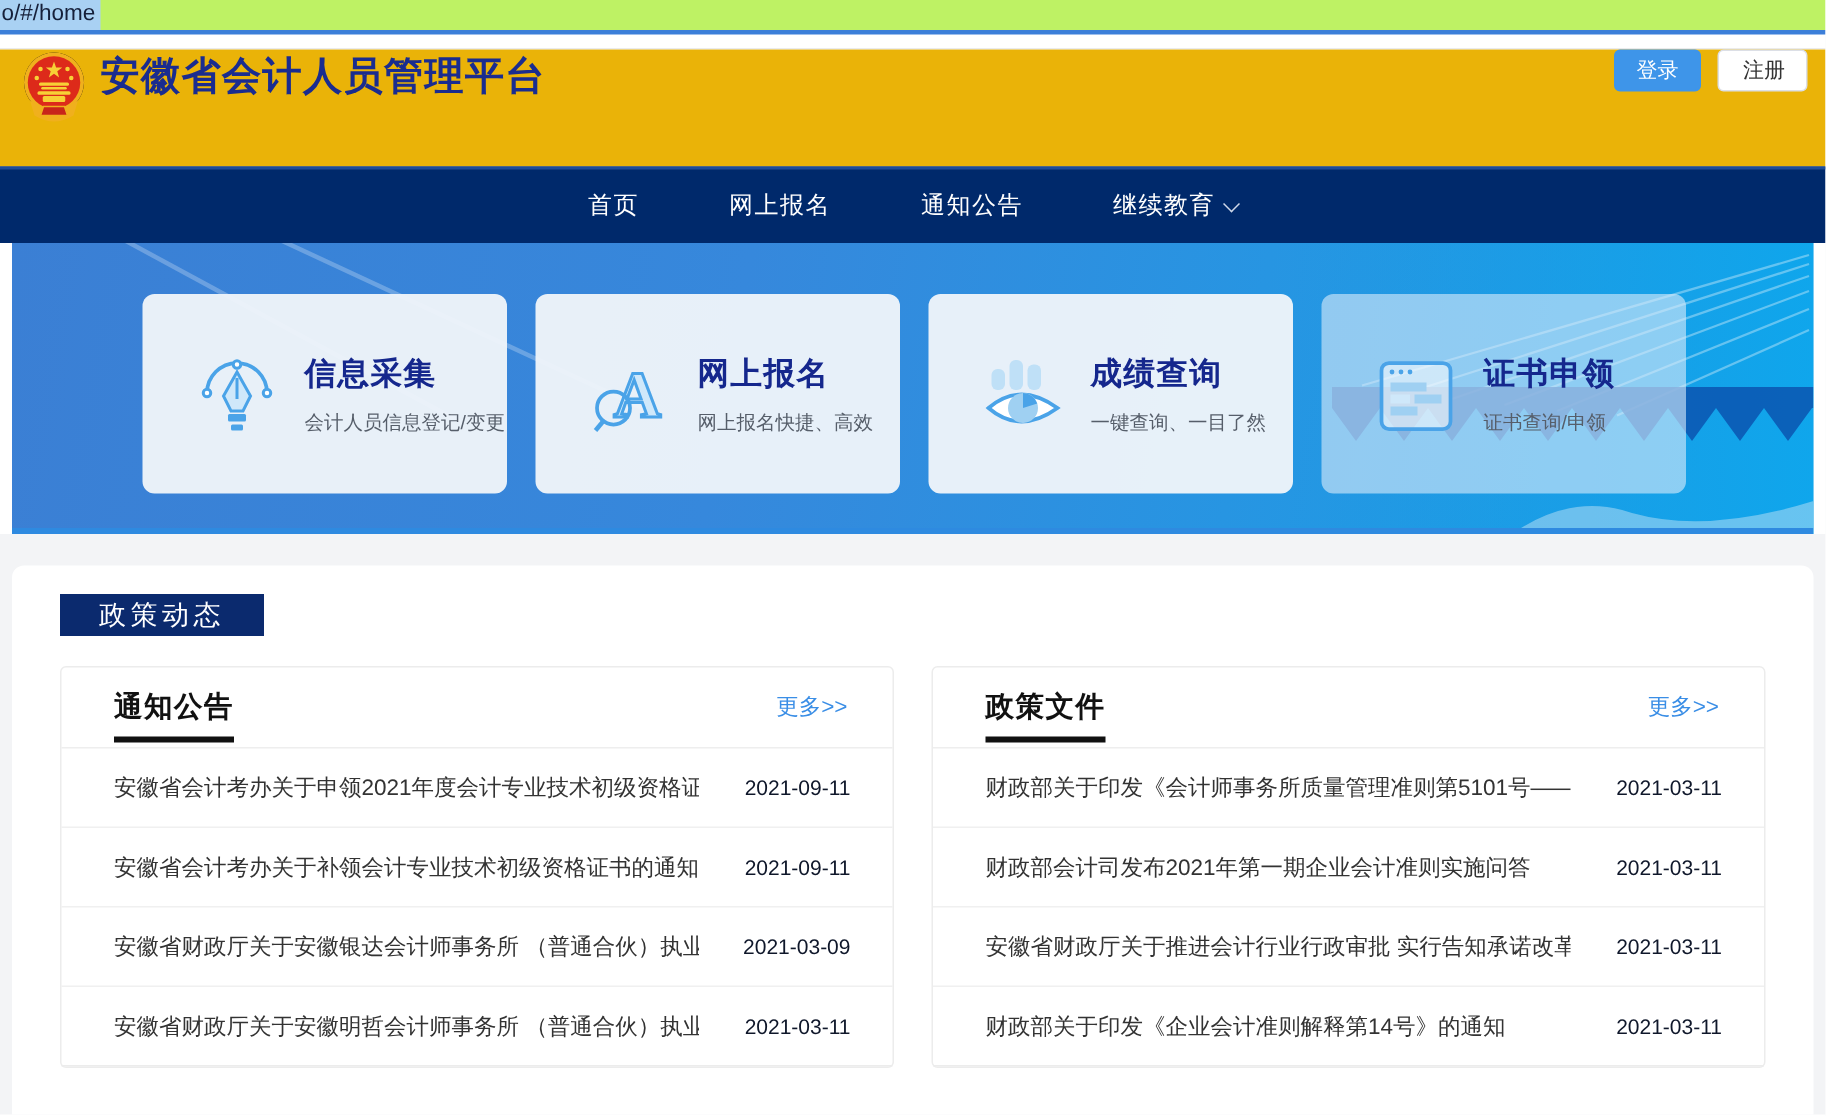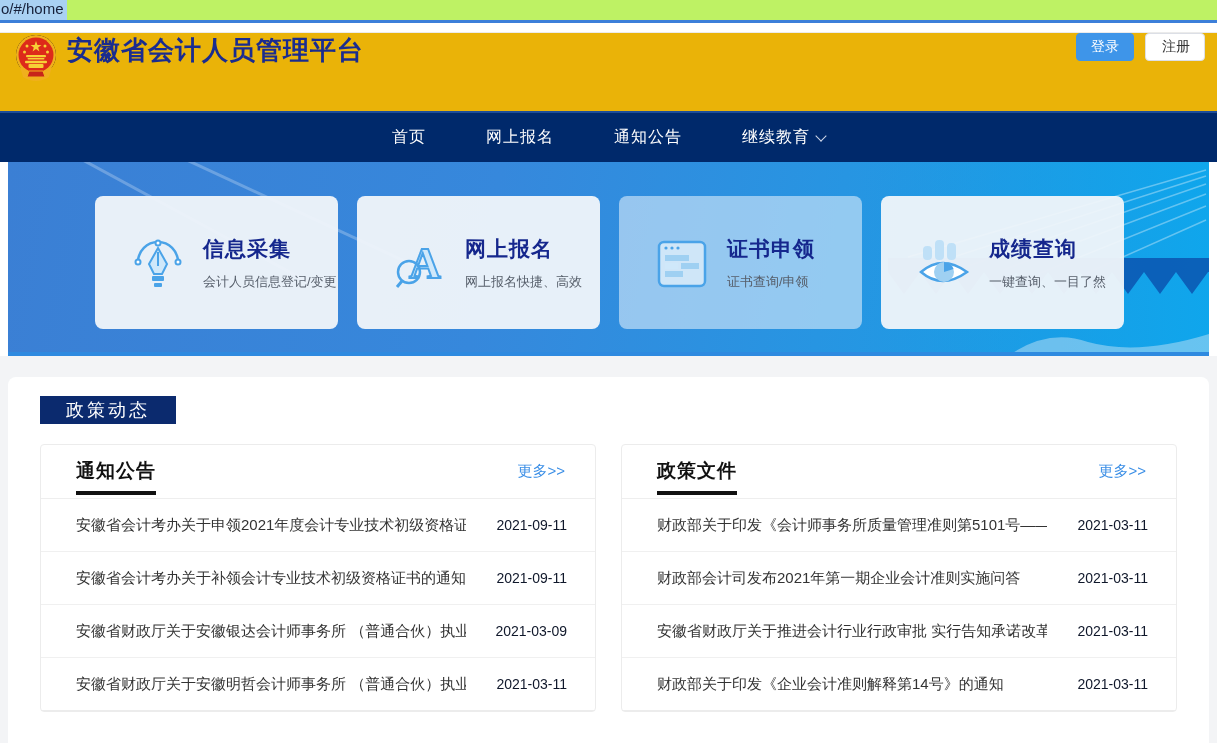--- a/index.html
+++ b/index.html
@@ -164,51 +164,51 @@
         <text x="16" y="42" font-size="44" font-weight="bold" fill="#cfe8fa" stroke="#4aa3e8" stroke-width="2" font-family="serif">A</text>
         <circle cx="16" cy="36" r="11" fill="none" stroke="#4aa3e8" stroke-width="2.5"></circle>
         <line x1="9" y1="45" x2="4" y2="51" stroke="#4aa3e8" stroke-width="3"></line>
       </svg>
       <div class="hero-text">
         <div class="hero-title">网上报名</div>
         <div class="hero-sub">网上报名快捷、高效</div>
       </div>
     </div>
 
+    <div class="hero-card">
+      <svg class="hero-icon" viewBox="0 0 54 54">
+        <rect x="6" y="10" width="9" height="14" rx="4" fill="#bfe0f7"></rect>
+        <rect x="18" y="4" width="9" height="20" rx="4" fill="#bfe0f7"></rect>
+        <rect x="30" y="7" width="9" height="17" rx="4" fill="#bfe0f7"></rect>
+        <path d="M4 36 Q25 18 50 36 Q25 54 4 36 Z" fill="#fff" stroke="#4aa3e8" stroke-width="2.5"></path>
+        <circle cx="27" cy="36" r="10" fill="#9fd0f2"></circle>
+        <path d="M27 36 L27 26 A10 10 0 0 1 36.5 33 Z" fill="#4aa3e8"></path>
+      </svg>
+      <div class="hero-text">
+        <div class="hero-title">成绩查询</div>
+        <div class="hero-sub">一键查询、一目了然</div>
+      </div>
+    </div>
+
     <div class="hero-card translucent">
       <svg class="hero-icon" viewBox="0 0 54 54">
         <rect x="4" y="6" width="46" height="44" rx="5" fill="rgba(255,255,255,0.55)" stroke="#4aa3e8" stroke-width="2.5"></rect>
         <circle cx="11" cy="12" r="1.6" fill="#4aa3e8"></circle>
           <circle cx="17" cy="12" r="1.6" fill="#4aa3e8"></circle>
           <circle cx="23" cy="12" r="1.6" fill="#4aa3e8"></circle>
         <rect x="10" y="19" width="24" height="6" fill="#9fd0f2"></rect>
         <rect x="26" y="27" width="18" height="6" fill="#9fd0f2"></rect>
         <rect x="10" y="27" width="13" height="6" fill="#cfe8fa"></rect>
         <rect x="10" y="35" width="18" height="6" fill="#9fd0f2"></rect>
       </svg>
       <div class="hero-text">
         <div class="hero-title">证书申领</div>
         <div class="hero-sub">证书查询/申领</div>
       </div>
     </div>
-
-    <div class="hero-card">
-      <svg class="hero-icon" viewBox="0 0 54 54">
-        <rect x="6" y="10" width="9" height="14" rx="4" fill="#bfe0f7"></rect>
-        <rect x="18" y="4" width="9" height="20" rx="4" fill="#bfe0f7"></rect>
-        <rect x="30" y="7" width="9" height="17" rx="4" fill="#bfe0f7"></rect>
-        <path d="M4 36 Q25 18 50 36 Q25 54 4 36 Z" fill="#fff" stroke="#4aa3e8" stroke-width="2.5"></path>
-        <circle cx="27" cy="36" r="10" fill="#9fd0f2"></circle>
-        <path d="M27 36 L27 26 A10 10 0 0 1 36.5 33 Z" fill="#4aa3e8"></path>
-      </svg>
-      <div class="hero-text">
-        <div class="hero-title">成绩查询</div>
-        <div class="hero-sub">一键查询、一目了然</div>
-      </div>
-    </div>
   </div>
 </div>
 
 <div class="lower">
   <div class="content-panel">
     <div class="section-tab">政策动态</div>
 
     <div class="panels">
 
       <div class="news-panel">

